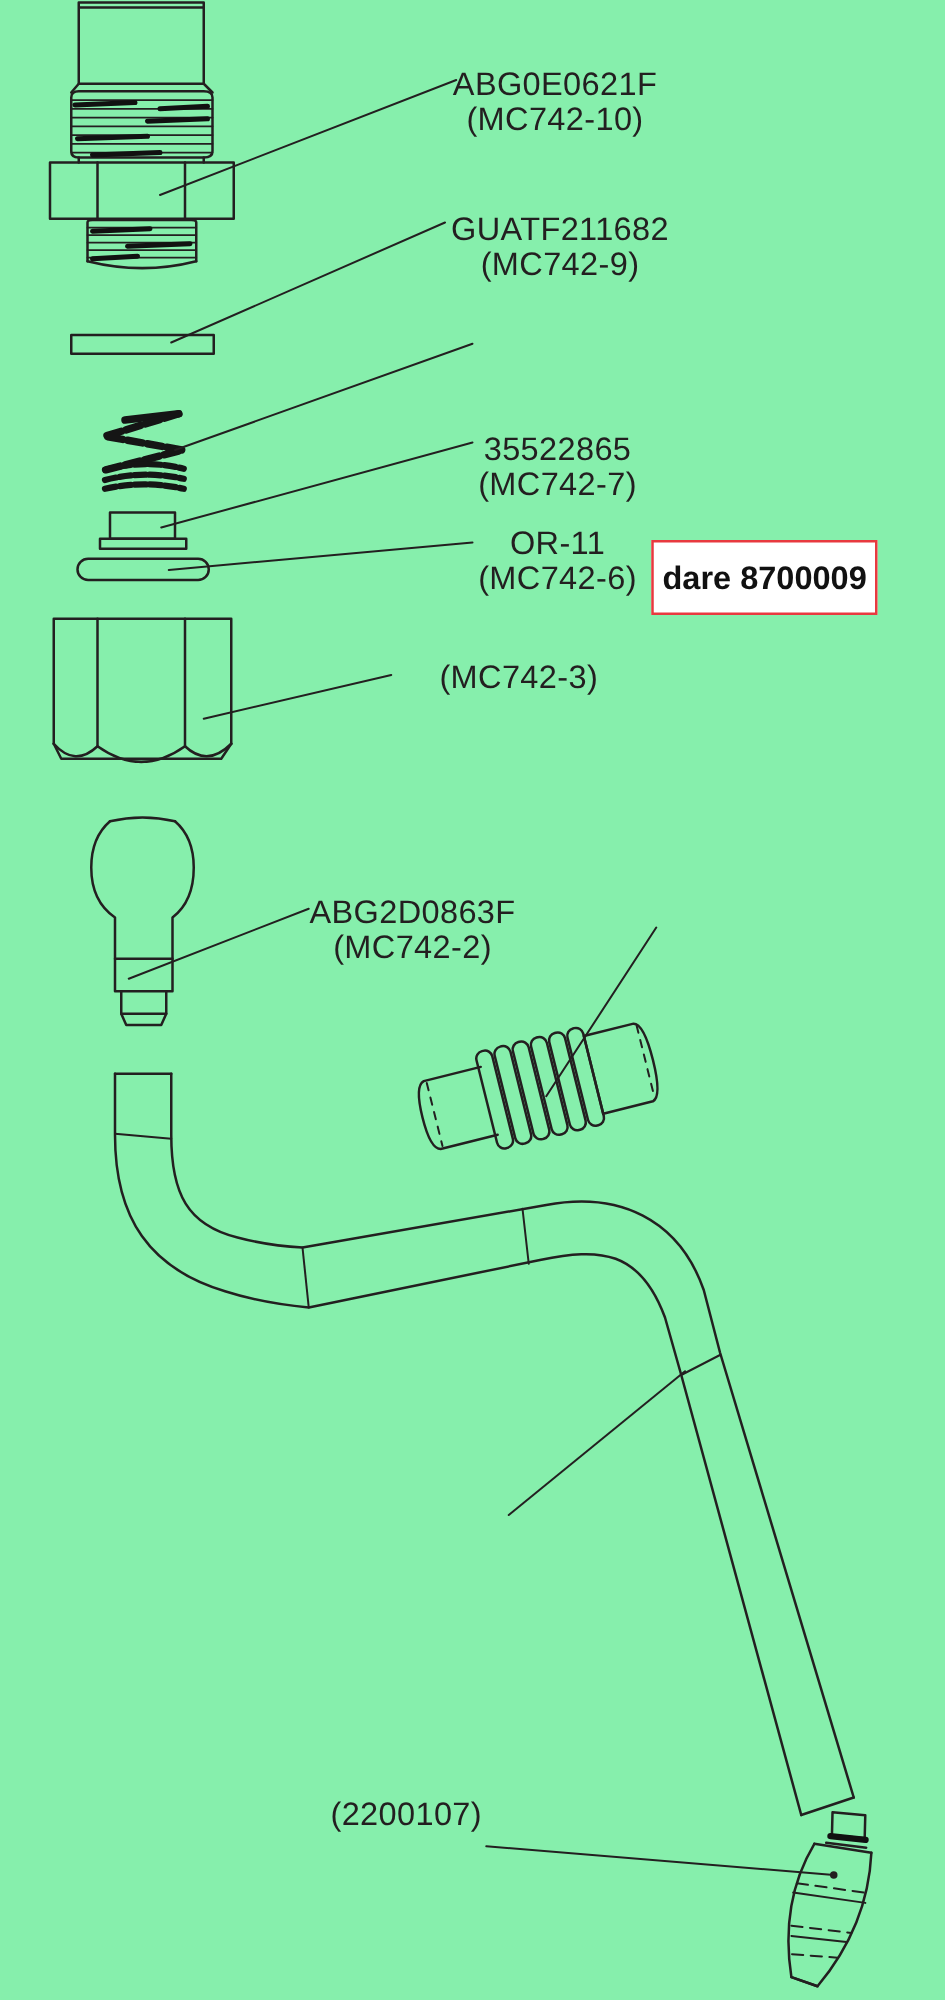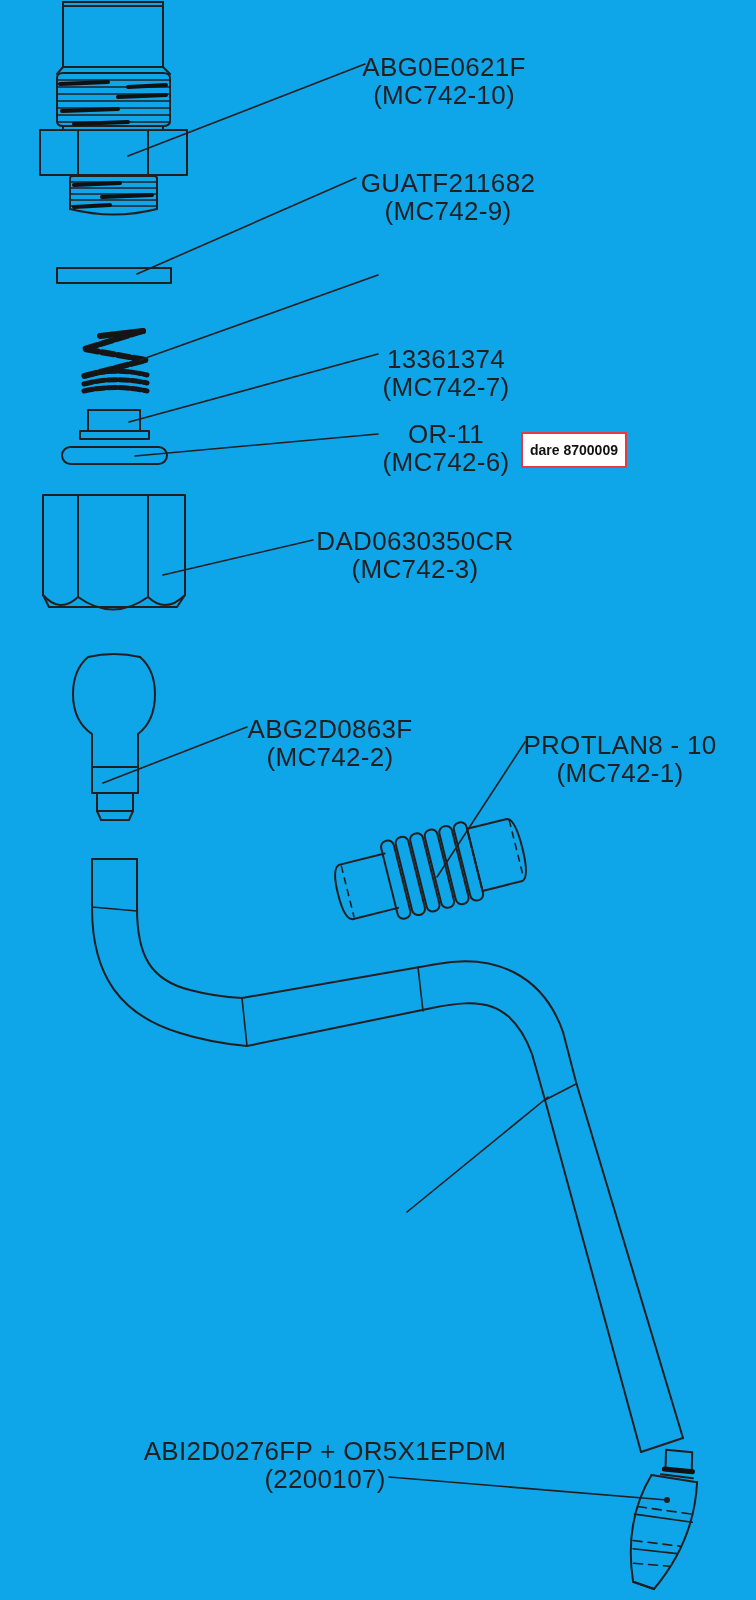--- a/index.html
+++ b/index.html
@@ -1,31 +1,31 @@
 <!DOCTYPE html>
 <html><head>
 <meta charset="utf-8">
 <title>Exploded Parts Diagram</title>
 <style>
   html,body{margin:0;padding:0;background:#fff;}
   .stage{
-    position:relative;width:756px;height:1600px;background:#0ea5e9;
+    position:relative;width:756px;height:1600px;background:#86efac;
     font-family:"Liberation Sans","DejaVu Sans",sans-serif;overflow:hidden;
   }
   svg.art{position:absolute;left:0;top:0;}
   .lbl{
     position:absolute;transform:translateX(-50%);
     text-align:center;font-size:26px;line-height:28px;
     color:#231f20;white-space:nowrap;letter-spacing:.3px;
   }
   .dare{
     position:absolute;left:521px;top:432px;
     border:2.5px solid #e8393f;background:#fff;
-    font-weight:bold;font-size:14px;line-height:24px;color:#111;
-    padding:4px 7px;white-space:nowrap;
+    font-weight:bold;font-size:26px;line-height:24px;color:#111;
+    padding:16px 7px;white-space:nowrap;
   }
 </style>
 </head>
 <body>
 
 <div class="stage">
 
   <svg class="art" width="756" height="1600" viewBox="0 0 756 1600" fill="none" stroke="#231f20" stroke-width="2" stroke-linecap="round" stroke-linejoin="round">
 
     <g>
@@ -143,39 +143,33 @@
 
   <div class="lbl" style="left:444px;top:53px">
     <div>ABG0E0621F</div>
     <div>(MC742-10)</div>
   </div>
   <div class="lbl" style="left:448px;top:169px">
     <div>GUATF211682</div>
     <div>(MC742-9)</div>
   </div>
   <div class="lbl" style="left:446px;top:345px">
-    <div>13361374</div>
+    <div>35522865</div>
     <div>(MC742-7)</div>
   </div>
   <div class="lbl" style="left:446px;top:420px">
     <div>OR-11</div>
     <div>(MC742-6)</div>
   </div>
   <div class="lbl" style="left:415px;top:527px">
-    <div>DAD0630350CR</div>
     <div>(MC742-3)</div>
   </div>
   <div class="lbl" style="left:330px;top:715px">
     <div>ABG2D0863F</div>
     <div>(MC742-2)</div>
   </div>
-  <div class="lbl" style="left:620px;top:731px">
-    <div>PROTLAN8 - 10</div>
-    <div>(MC742-1)</div>
-  </div>
   <div class="lbl" style="left:325px;top:1437px">
-    <div>ABI2D0276FP + OR5X1EPDM</div>
     <div>(2200107)</div>
   </div>
 
   <div class="dare" style="border-color: rgb(232, 57, 63);">dare 8700009</div>
 
 </div>
 
 </body></html>

